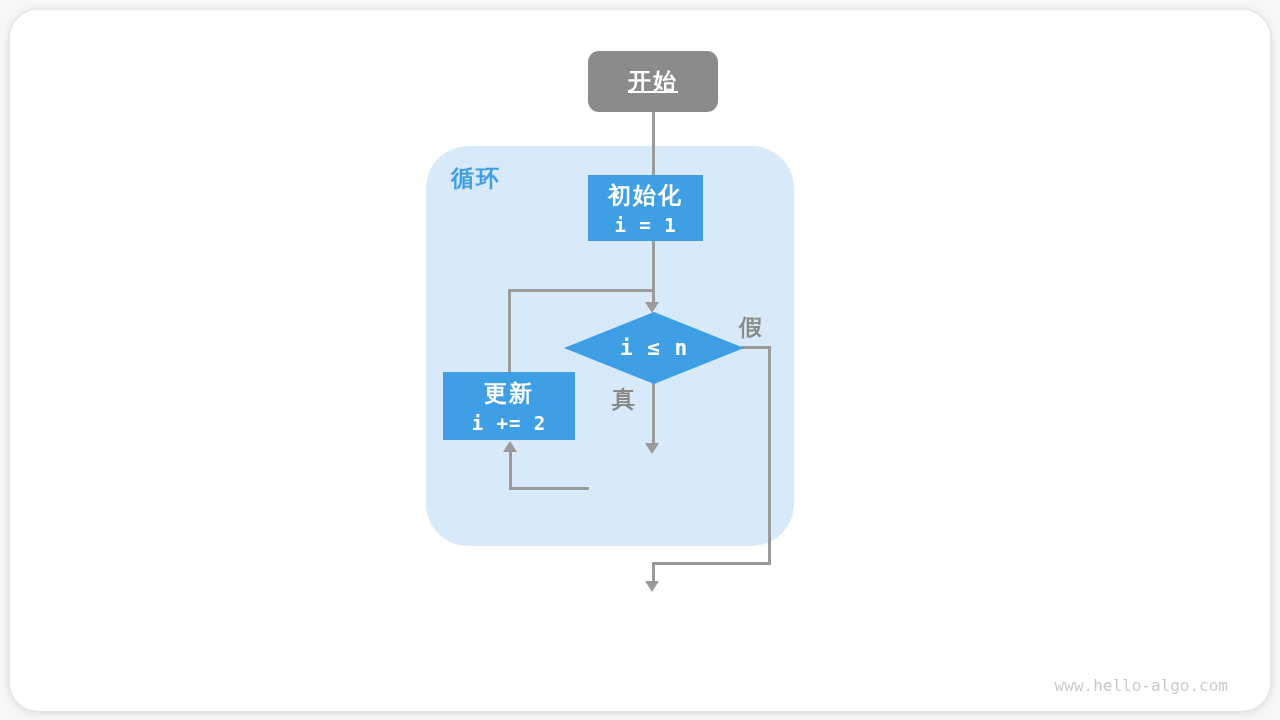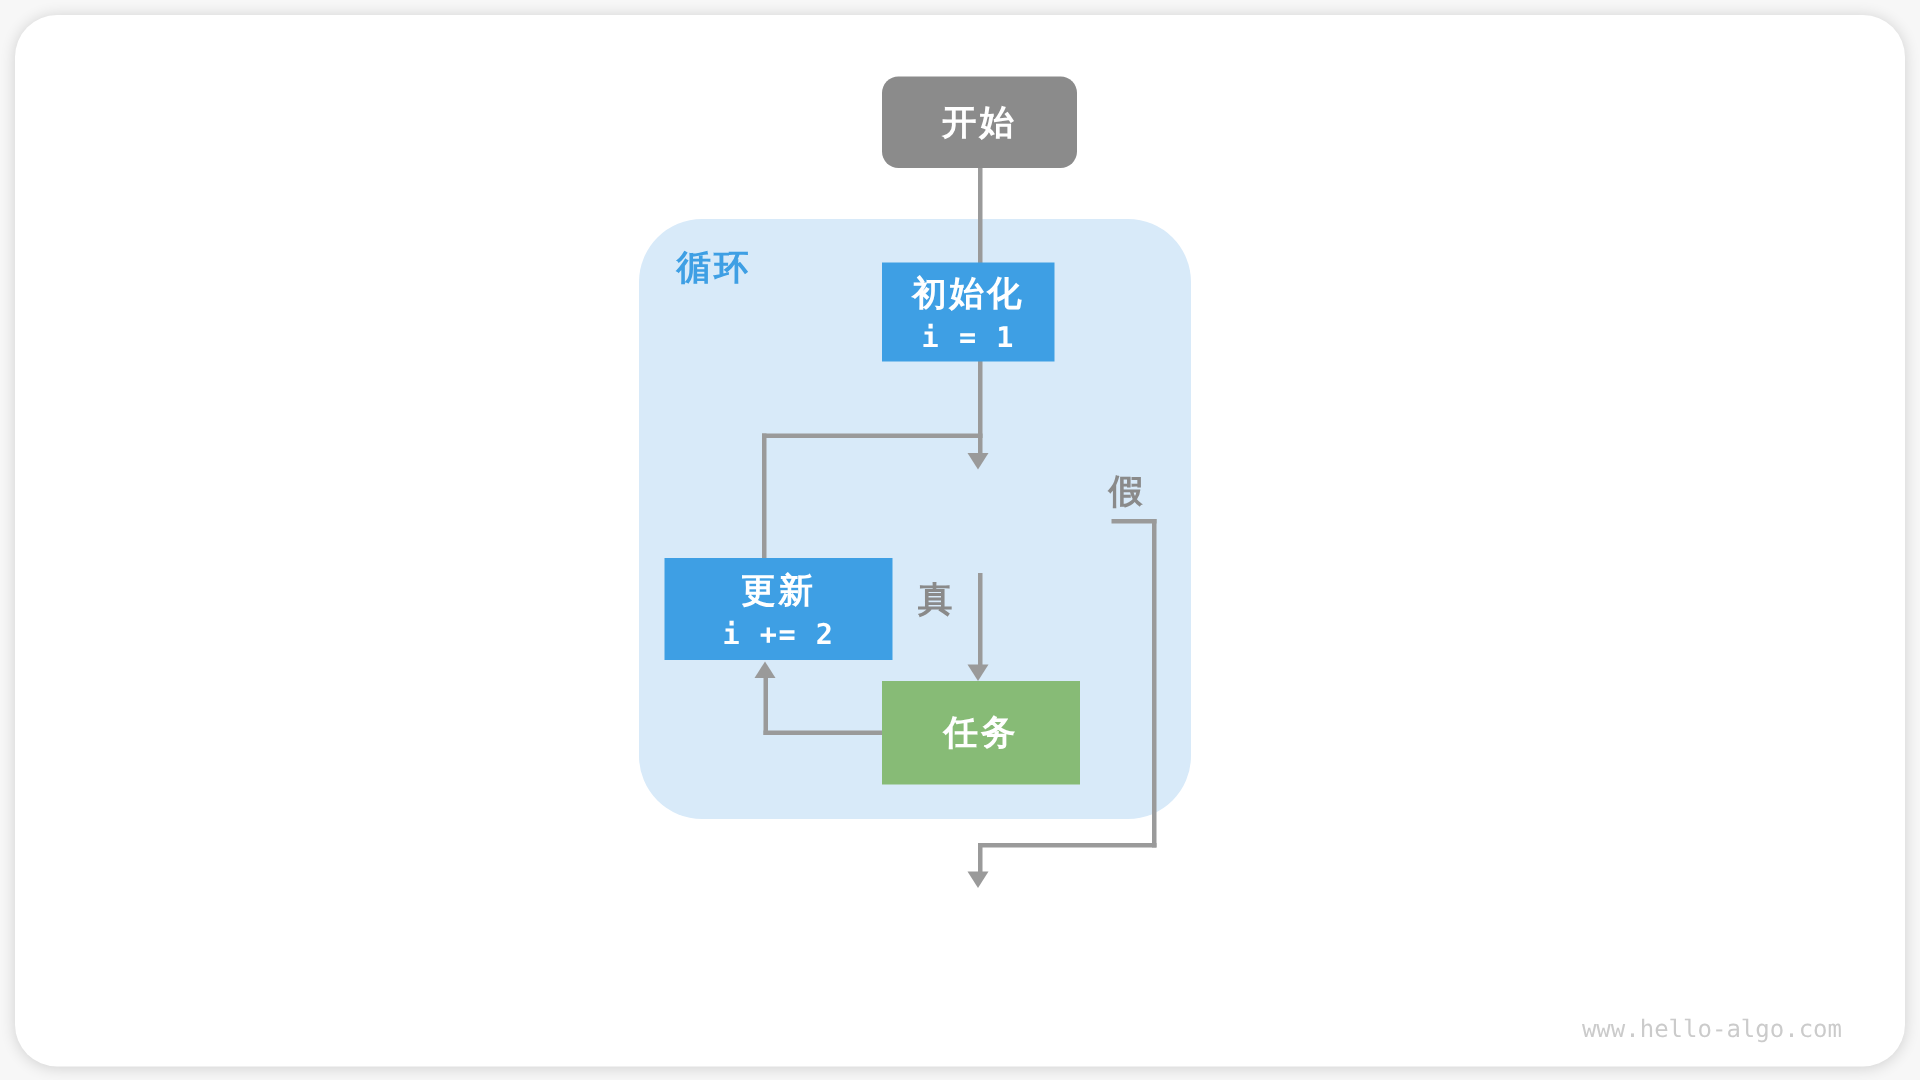--- a/index.html
+++ b/index.html
@@ -72,27 +72,27 @@
   .node .code {
     font-family: "DejaVu Sans Mono", "Liberation Mono", monospace;
     font-size: 19px;
     font-weight: 700;
     margin-top: 3px;
     letter-spacing: 1px;
   }
   .terminal {
     background: #8b8b8b;
     border-radius: 11px;
-    width: 130px; height: 61px;
+    width: 130px; height: 61px; text-decoration: underline;
   }
   .node-start { left: 588px; top: 51px; }
   .node-end   { left: 588px; top: 592px; }
   .process-blue { background: #3e9fe4; }
   .node-init   { left: 588px; top: 175px; width: 115px; height: 66px; }
-  .node-update { left: 443px; top: 372px; width: 152px; height: 68px; }
+  .node-update { left: 443px; top: 372px; width: 132px; height: 68px; }
   .node-task {
     left: 588px; top: 454px; width: 132px; height: 69px;
     background: #87bb76;
   }
   .node-diamond {
     left: 564px; top: 312px; width: 180px; height: 72px;
     background: #3e9fe4;
     clip-path: polygon(50% 0%, 100% 50%, 50% 100%, 0% 50%);
   }
   .node-diamond .code { margin-top: 0; font-size: 21px; }
@@ -148,25 +148,25 @@
 
   <div class="node terminal node-start">
     <span class="cn">开始</span>
   </div>
 
   <div class="node process-blue node-init">
     <span class="cn">初始化</span>
     <span class="code">i = 1</span>
   </div>
 
+  <div class="node node-diamond">
+    <span class="code">i ≤ n</span>
+  </div>
 
   <div class="node process-blue node-update">
     <span class="cn">更新</span>
     <span class="code">i += 2</span>
   </div>
 
-  <div class="node node-task">
-    <span class="cn">任务</span>
-  </div>
 
 
   <span class="watermark">www.hello-algo.com</span>
 </div>
 
 </body></html>

